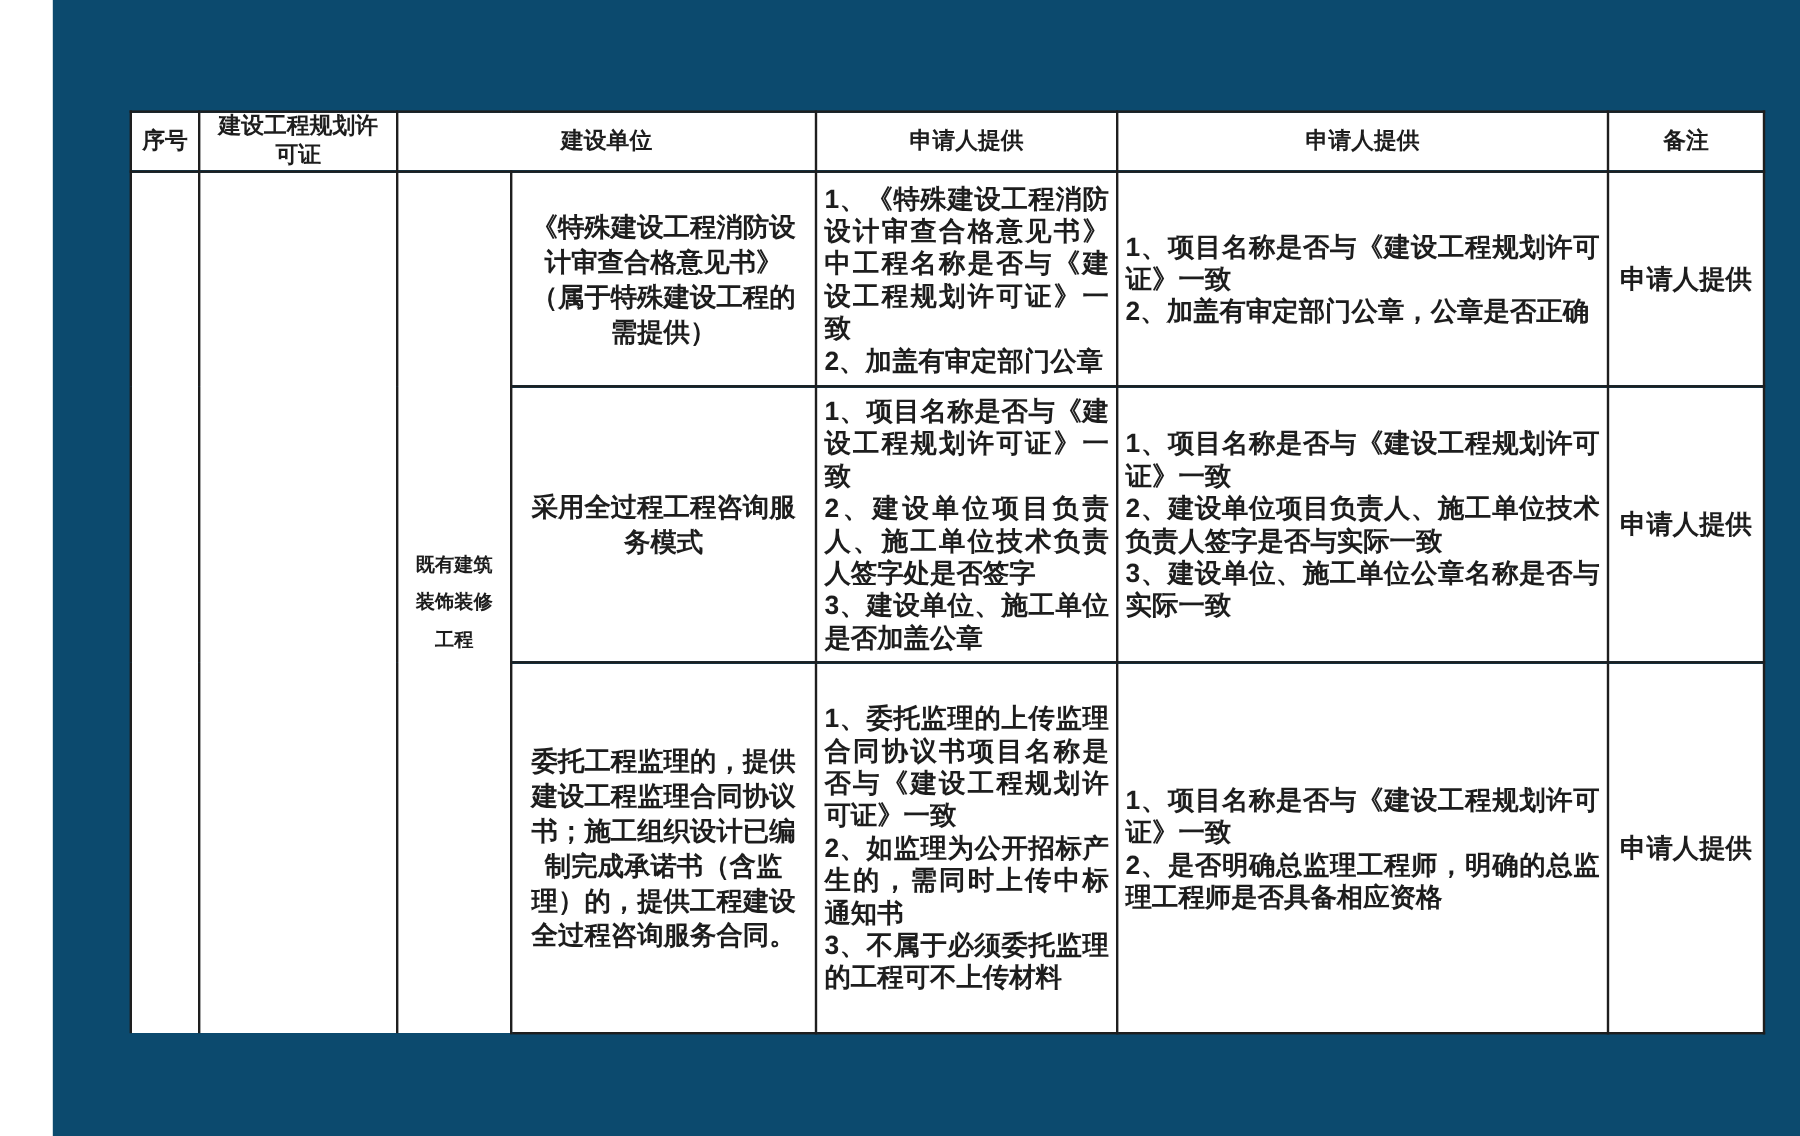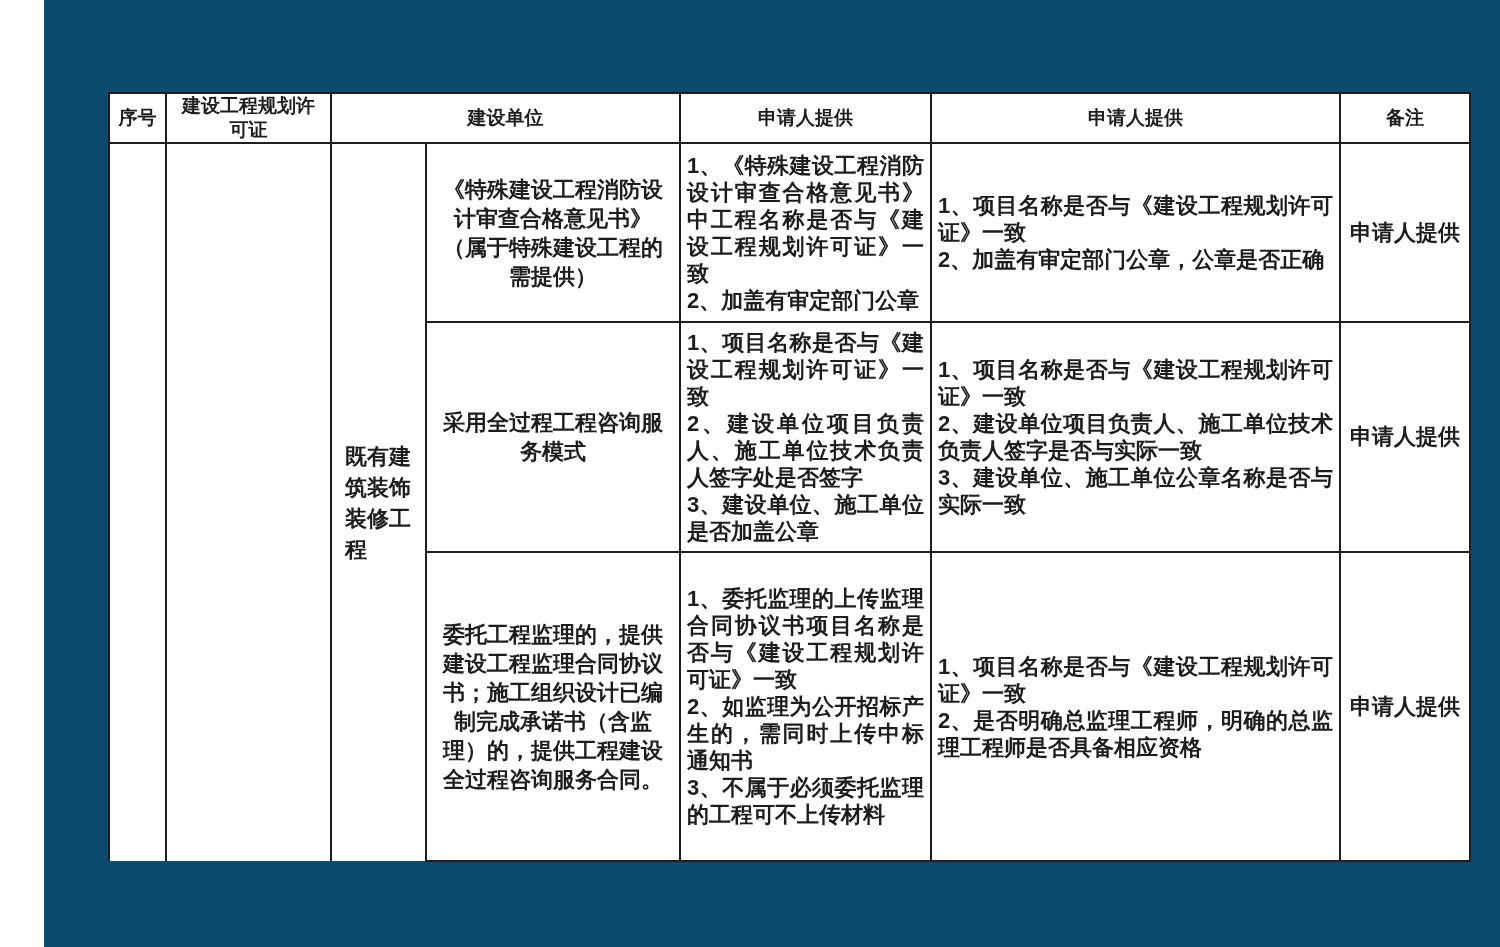--- a/index.html
+++ b/index.html
@@ -40,22 +40,22 @@
     padding: 0 8px;
     font-weight: 700;
   }
   tr.r-head { height: 50px; }
   tr.r1 { height: 179px; }
   tr.r2 { height: 230px; }
   tr.r3 { height: 309px; }
 
   td.cut { border-bottom: none; }           
   td.category {
-    text-align: left;
-    font-size: 22px;
+    text-align: center;
+    font-size: 16px;
     line-height: 31px;
     padding: 0 13px;
   }
   td.mat {
     text-align: center;
     font-size: 22px;
     line-height: 29px;
     padding: 0 9px;
   }
   td.std {

